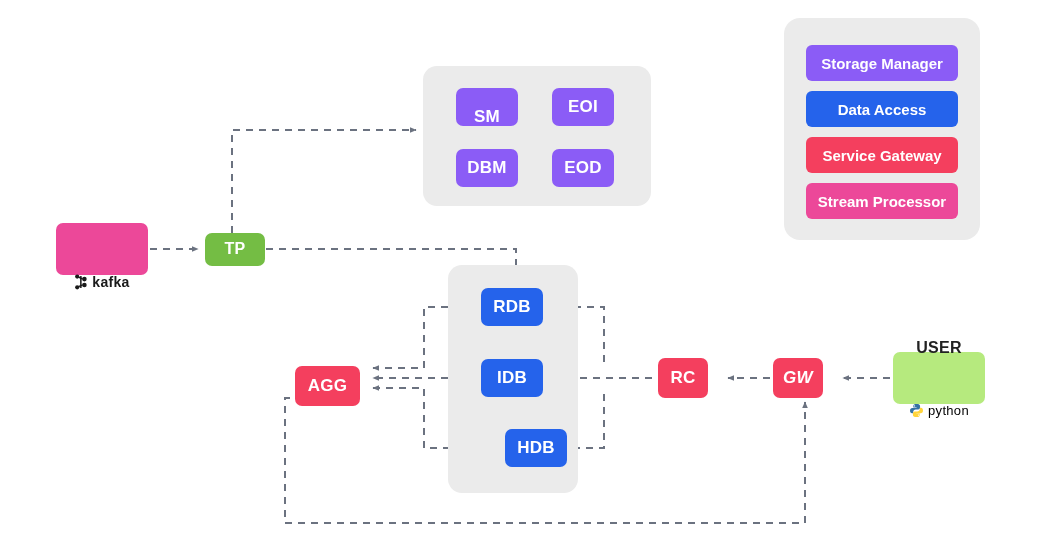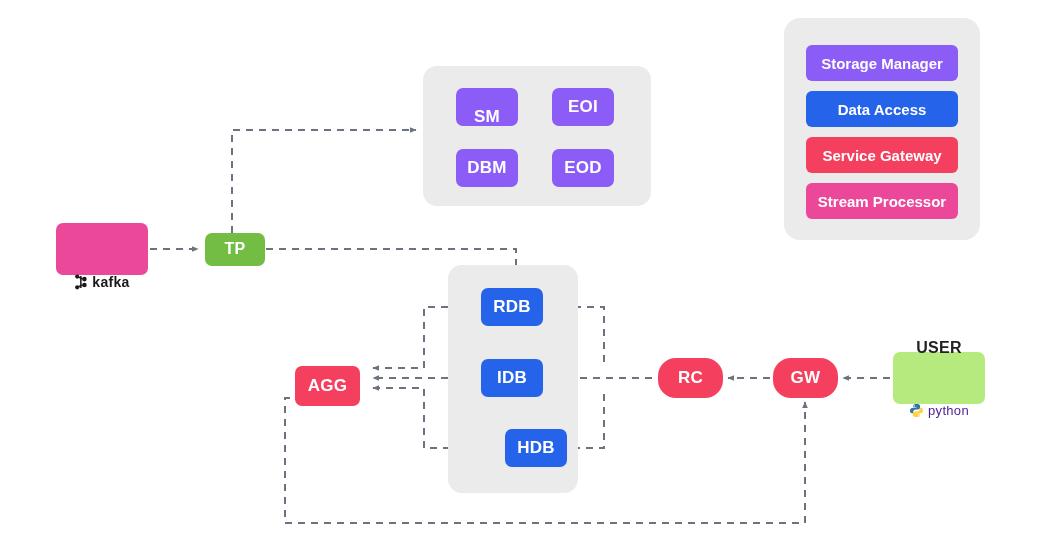--- a/index.html
+++ b/index.html
@@ -36,32 +36,32 @@
 
   .n-teal{background:#8b5cf6;}
   .n-blue{background:#2563eb;}
   .n-pink{background:#f43f5e;text-align:right;}
   .n-green{background:#74bd44;}
   .n-amber{background:#ec4899;}
   .n-lightgreen{background:#b6ea7e;color:#222222;}
 
   .sm-node{width:62px;height:38px;font-size:17px;}
   .db-node{width:62px;height:38px;font-size:17px;}
-  .pill{width:65px;height:40px;font-size:17px;border-radius:18px;}
+  .pill{width:50px;height:40px;font-size:17px;}
   .tp-node{width:60px;height:33px;font-size:16px;}
   .agg-node{width:65px;height:40px;font-size:17px;}
 
   .src-node{width:92px;height:52px;font-size:16px;padding-top:2px;gap:44px;}
   .src-node .lbl{font-size:16px;font-weight:bold;margin-bottom:3px;}
 
   .brandrow{display:flex;align-items:center;gap:4px;}
   .brandtext{font-size:14px;font-weight:bold;}
 
   .kafka-brand{color:#1a1a1a;}
-  .py-brand{color:#4c1d95;font-weight:normal;font-size:13px;}
+  .py-brand{color:#000000;font-weight:normal;font-size:13px;}
 
   
   .legend-box{
     position:absolute;
     left:784px;top:18px;width:196px;height:222px;
     background:#ebebeb;border-radius:16px;
   }
   .legend-item{
     position:absolute;left:22px;width:152px;height:36px;
     border-radius:6px;color:#ffffff;
@@ -157,21 +157,21 @@
   <div class="node db-node n-blue" style="left:481px;top:429px;margin-left:24px;">
     <span class="lbl">HDB</span>
   </div>
 
   <div class="node agg-node n-pink" style="left:295px;top:358px;margin-top:8px;">
     <span class="lbl">AGG</span>
   </div>
   <div class="node pill n-pink" style="left:658px;top:358px;">
     <span class="lbl">RC</span>
   </div>
-  <div class="node pill n-pink" style="left:773px;top:358px;">
+  <div class="node pill n-pink" style="left:773px;top:358px;font-style:italic;">
     <span class="lbl">GW</span>
   </div>
 
   <div class="node src-node n-lightgreen" style="left:893px;top:352px;">
     <span class="lbl">USER</span>
     <span class="brandrow">
       <svg width="15" height="15" viewBox="0 0 16 16" aria-hidden="true">
         <path d="M7.9 1.1c-1.9 0-3.3.5-3.3 2.2v1.4h3.5v.5H3.5c-1.5 0-2.4 1-2.4 2.9 0 1.8.7 2.9 2.2 2.9h1.2V9.6c0-1.5 1.2-2.6 2.7-2.6h2.6c1.2 0 2-.9 2-2.1V3.3c0-1.5-1.2-2.2-3.9-2.2zM5.9 2.4c.4 0 .7.3.7.7s-.3.7-.7.7-.7-.3-.7-.7.3-.7.7-.7z" fill="#3572A5"></path>
         <path d="M8.1 14.9c1.9 0 3.3-.5 3.3-2.2v-1.4H7.9v-.5h4.6c1.5 0 2.4-1 2.4-2.9 0-1.8-.7-2.9-2.2-2.9h-1.2v1.4c0 1.5-1.2 2.6-2.7 2.6H6.2c-1.2 0-2 .9-2 2.1v1.6c0 1.5 1.2 2.2 3.9 2.2zm2-1.3c-.4 0-.7-.3-.7-.7s.3-.7.7-.7.7.3.7.7-.3.7-.7.7z" fill="#FFD43B"></path>
       </svg>

